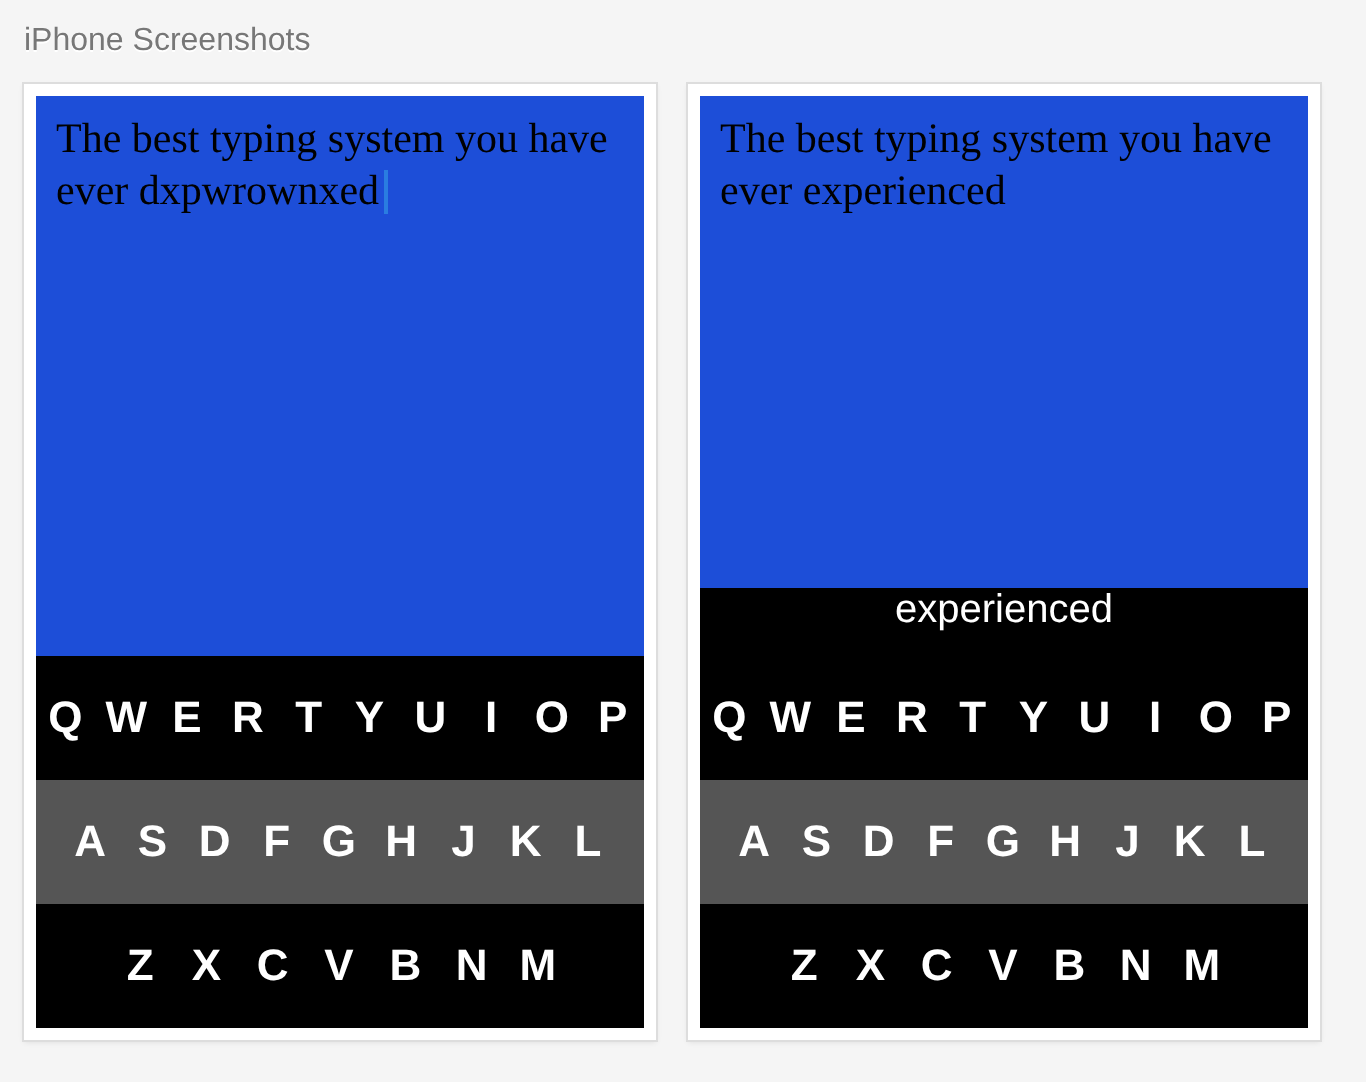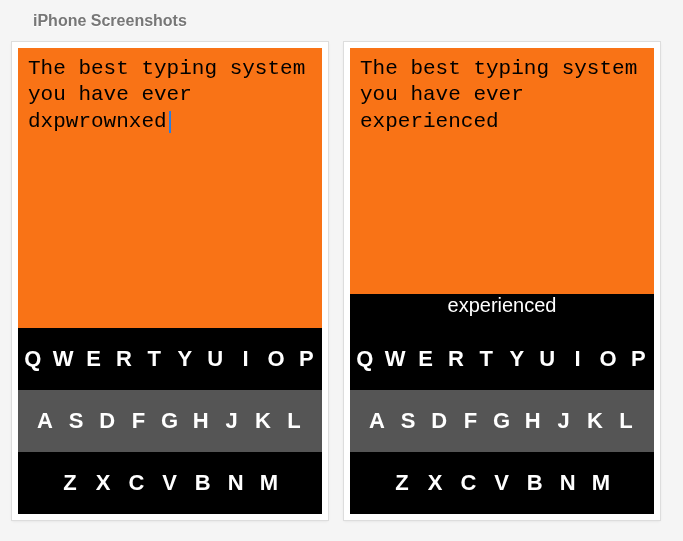--- a/index.html
+++ b/index.html
@@ -5,43 +5,42 @@
   * { box-sizing: border-box; margin: 0; padding: 0; }
   body {
     background: #f5f5f5;
     font-family: "Lucida Grande", "Helvetica Neue", Arial, sans-serif;
     padding: 12px;
     width: 683px;
   }
   .section-title {
     color: #777;
     font-size: 16px;
-    font-weight: bold;
+    font-weight: normal;
     margin-bottom: 12px;
     text-shadow: 0 1px 0 #fff;
-    margin-left: 21px;
   }
   .screenshots {
     display: flex;
     gap: 16px;
   }
   .phone-frame {
     width: 316px;
     height: 478px;
     background: #fff;
     box-shadow: 0 0 0 1px #ddd, 0 1px 3px rgba(0,0,0,0.1);
     padding: 6px;
     display: flex;
     flex-direction: column;
   }
   .note-area {
-    background: #f97316;
+    background: #1d4ed8;
     flex: 1;
     padding: 8px 10px;
-    font-family: Liberation Mono, monospace;
+    font-family: Liberation Serif, serif;
     font-size: 21px;
     line-height: 1.25;
     color: #000;
     position: relative;
   }
   .cursor {
     display: inline-block;
     width: 2px;
     height: 22px;
     background: #2a7de1;

